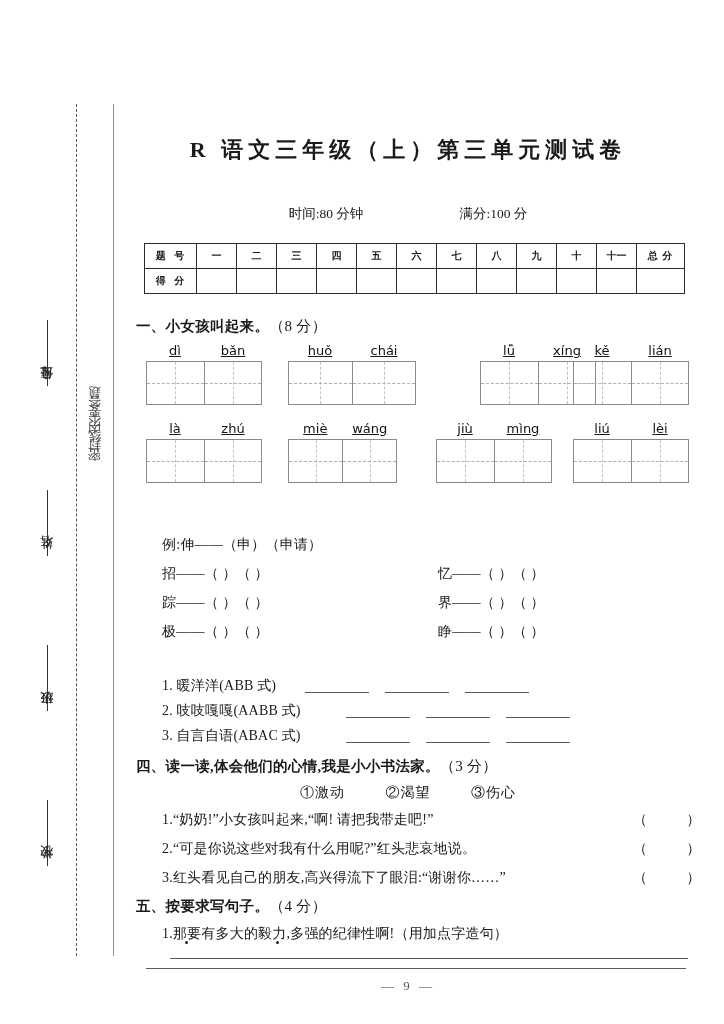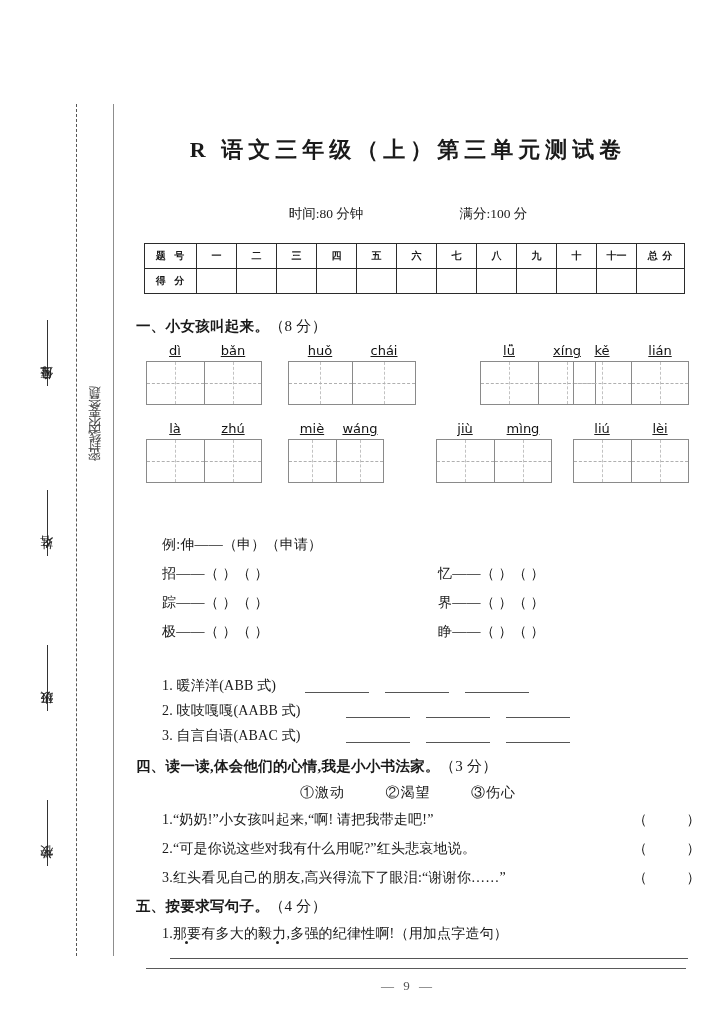--- a/index.html
+++ b/index.html
@@ -340,21 +340,21 @@
     <div class="tzg-group" style="left:18px;width:116px;">
       <div class="py-pair">
         <span>là</span>
         <span>zhú</span>
       </div>
       <div class="tzg-box">
           <div class="tzg-cell"></div>
           <div class="tzg-cell"></div>
         </div>
     </div>
-    <div class="tzg-group" style="left:160px;width:96px;">
+    <div class="tzg-group" style="left:160px;width:109px;">
       <div class="py-pair">
         <span>miè</span>
         <span>wáng</span>
       </div>
       <div class="tzg-box">
           <div class="tzg-cell"></div>
           <div class="tzg-cell"></div>
         </div>
     </div>
     <div class="tzg-group" style="left:308px;width:116px;">

